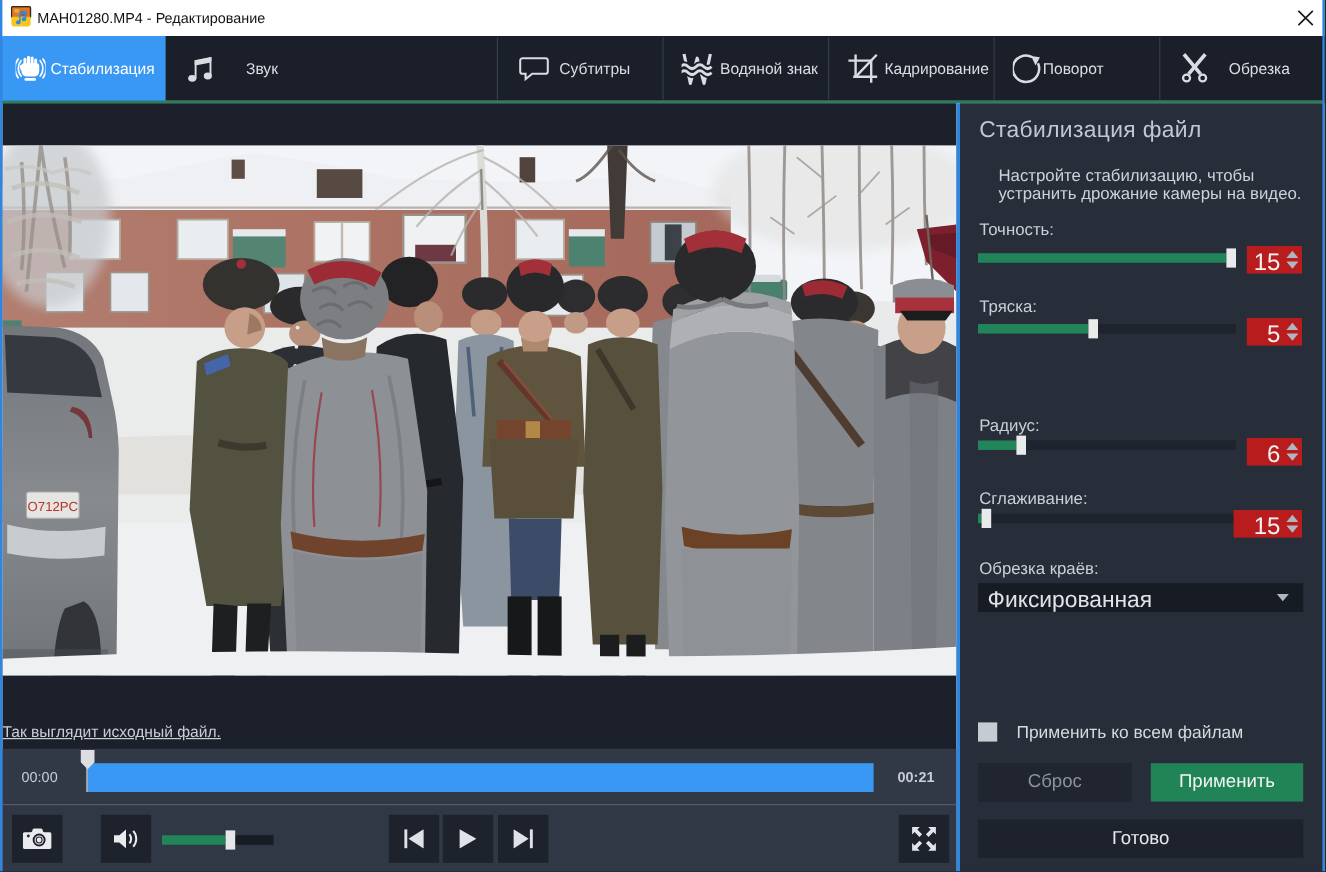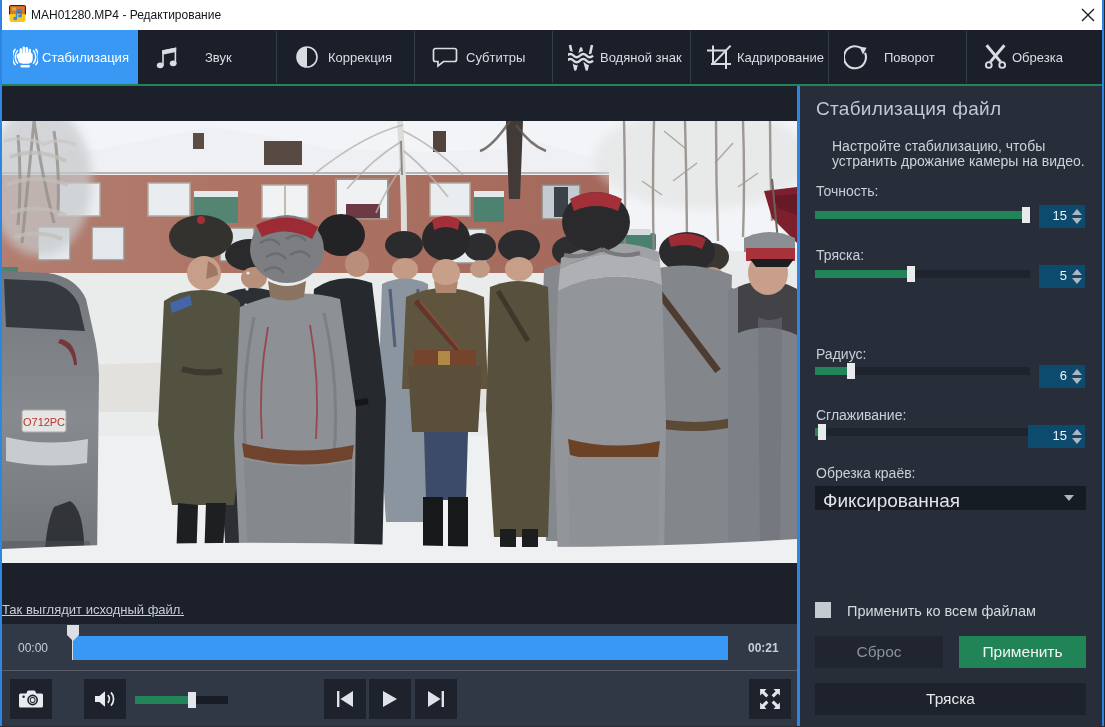--- a/index.html
+++ b/index.html
@@ -51,21 +51,21 @@
 
 #panel { left:800px; top:86px; width:303px; height:641px; background:#272d39; }
 #panel h1 { position:absolute; left:16px; top:12px; font-size:19px; font-weight:normal;
   color:#bfc8d3; letter-spacing:.3px; }
 #panel .desc { position:absolute; left:32px; top:53px; font-size:14px; line-height:14.5px;
   color:#ccd2da; width:280px; }
 .plabel { position:absolute; left:16px; font-size:14px; color:#c9cfd8; }
 .track { position:absolute; left:15px; width:215px; height:8px; background:#1e232d; }
 .fill { position:absolute; left:15px; height:8px; background:#22855a; }
 .shandle { position:absolute; width:8px; height:16px; background:#e8eaec; }
-.spin { position:absolute; background:#0c4a6e; color:#f0f2f4; font-size:13px;text-align:right; }
+.spin { position:absolute; background:#b91c1c; color:#f0f2f4; font-size:20px;text-align:right; }
 .spin .v { position:absolute; right:18px; top:3px; }
 .arr { position:absolute; width:0; height:0; border-left:5px solid transparent;
   border-right:5px solid transparent; }
 .arr.up { border-bottom:6px solid #aeb6c0; }
 .arr.dn { border-top:6px solid #aeb6c0; }
 #advbtn { position:absolute; left:15px; top:217px; width:271px; height:30px; background:#1d222b; }
 #advbtn .t { position:absolute; left:50px; top:6px; font-size:15.5px; color:#dde1e6; }
 #drop { position:absolute; left:15px; top:400px; width:271px; height:24px; background:#161b24; }
 #drop .t { position:absolute; left:8px; top:4px; font-size:19px; color:#e0e4e8; }
 #checkbox { position:absolute; left:15px; top:516px; width:16px; height:16px; background:#c6cbd1; }
@@ -118,28 +118,20 @@
       <svg style="margin-left:16px" width="24" height="26" viewBox="0 0 24 26">
         <g fill="#d9dce1">
           <ellipse cx="6.2" cy="21.3" rx="3.4" ry="2.9"></ellipse>
           <ellipse cx="19.2" cy="19.3" rx="3.4" ry="2.9"></ellipse>
           <path d="M8.2,21.5 V6.5 L22.2,3.6 v15.8 h-1.6 V8.2 L9.8,10.4 v11.1 z"></path>
           <path d="M8.2,6.3 L22.2,3.4 V7 L8.2,9.9 z"></path>
         </g>
       </svg>
       <div class="lbl" style="margin-left:27px">Звук</div>
     </div>
-    <div class="tab" style="left:276px;width:138px">
-      <div class="tabsep" style="left:0"></div>
-      <svg style="margin-left:19px" width="24" height="24" viewBox="0 0 24 24">
-        <circle cx="12" cy="12" r="10" fill="none" stroke="#d9dce1" stroke-width="1.6"></circle>
-        <path d="M12,2 a10,10 0 0 0 0,20 z" fill="#d9dce1"></path>
-      </svg>
-      <div class="lbl" style="margin-left:9px">Коррекция</div>
-    </div>
     <div class="tab" style="left:414px;width:138px">
       <div class="tabsep" style="left:0"></div>
       <svg style="margin-left:18px" width="26" height="24" viewBox="0 0 26 24">
         <path d="M3.5,3.5 h19 a2,2 0 0 1 2,2 v9 a2,2 0 0 1 -2,2 h-11 l-5.5,4.5 v-4.5 h-2.5 a2,2 0 0 1 -2,-2 v-9 a2,2 0 0 1 2,-2 z" fill="none" stroke="#d9dce1" stroke-width="1.7"></path>
       </svg>
       <div class="lbl" style="margin-left:8px">Субтитры</div>
     </div>
     <div class="tab" style="left:552px;width:138px">
       <div class="tabsep" style="left:0"></div>
       <svg style="margin-left:16px" width="26" height="27" viewBox="0 0 26 27">
@@ -165,34 +157,34 @@
         </g>
       </svg>
       <div class="lbl" style="margin-left:5px">Кадрирование</div>
     </div>
     <div class="tab" style="left:828px;width:138px">
       <div class="tabsep" style="left:0"></div>
       <svg style="margin-left:16px" width="25" height="25" viewBox="0 0 25 25">
         <path d="M16.2,2.6 a11,11 0 1 0 4.8,5.2" fill="none" stroke="#d9dce1" stroke-width="2.1"></path>
         <path d="M15.2,1.6 l7.4,1.2 -3.6,6.8 z" fill="#d9dce1"></path>
       </svg>
-      <div class="lbl" style="margin-left:15px">Поворот</div>
+      <div class="lbl" style="">Поворот</div>
     </div>
     <div class="tab" style="left:966px;width:139px">
       <div class="tabsep" style="left:0"></div>
       <svg style="margin-left:17px" width="25" height="27" viewBox="0 0 25 27">
         <g stroke="#d9dce1" fill="none">
           <path d="M3.6,1.2 L17.4,17.6" stroke-width="3"></path>
           <path d="M21.4,1.2 L7.6,17.6" stroke-width="3"></path>
           <circle cx="5.8" cy="21" r="2.9" stroke-width="1.9"></circle>
           <circle cx="19.2" cy="21" r="2.9" stroke-width="1.9"></circle>
           <path d="M17.4,17.6 L18.4,18.8 M7.6,17.6 L6.6,18.8" stroke-width="2"></path>
         </g>
       </svg>
-      <div class="lbl" style="margin-left:4px">Обрезка</div>
+      <div class="lbl" style="margin-left:16px">Обрезка</div>
     </div>
   </div>
   <div class="abs" id="greenline"></div>
 
   <div class="abs" id="player"></div>
   <svg class="abs" id="scene" style="left:2px;top:121px" width="795" height="442" viewBox="0 0 795 442">
     <defs>
       <linearGradient id="carg" x1="0" y1="0" x2="0" y2="1">
         <stop offset="0" stop-color="#73777c"></stop>
           <stop offset="0.5" stop-color="#878b90"></stop>
@@ -509,21 +501,21 @@
     <div class="plabel" style="top:379px">Обрезка краёв:</div>
     <div id="drop">
       <div class="t">Фиксированная</div>
       <span class="arr dn" style="right:12px;top:9px;border-left-width:5.5px;border-right-width:5.5px;border-top-width:6px"></span>
     </div>
 
     <div id="checkbox"></div>
     <div id="checklbl">Применить ко всем файлам</div>
     <div class="pbtn" id="btn-reset">Сброс</div>
     <div class="pbtn" id="btn-apply">Применить</div>
-    <div class="pbtn" id="btn-done">Тряска</div>
+    <div class="pbtn" id="btn-done">Готово</div>
   </div>
 
   <div class="abs" id="bl"></div>
   <div class="abs" id="br"></div>
   <div class="abs" id="brd"></div>
   <div class="abs" id="bb"></div>
   <div class="abs" id="vsep"></div>
 </div>
 
 </body></html>

